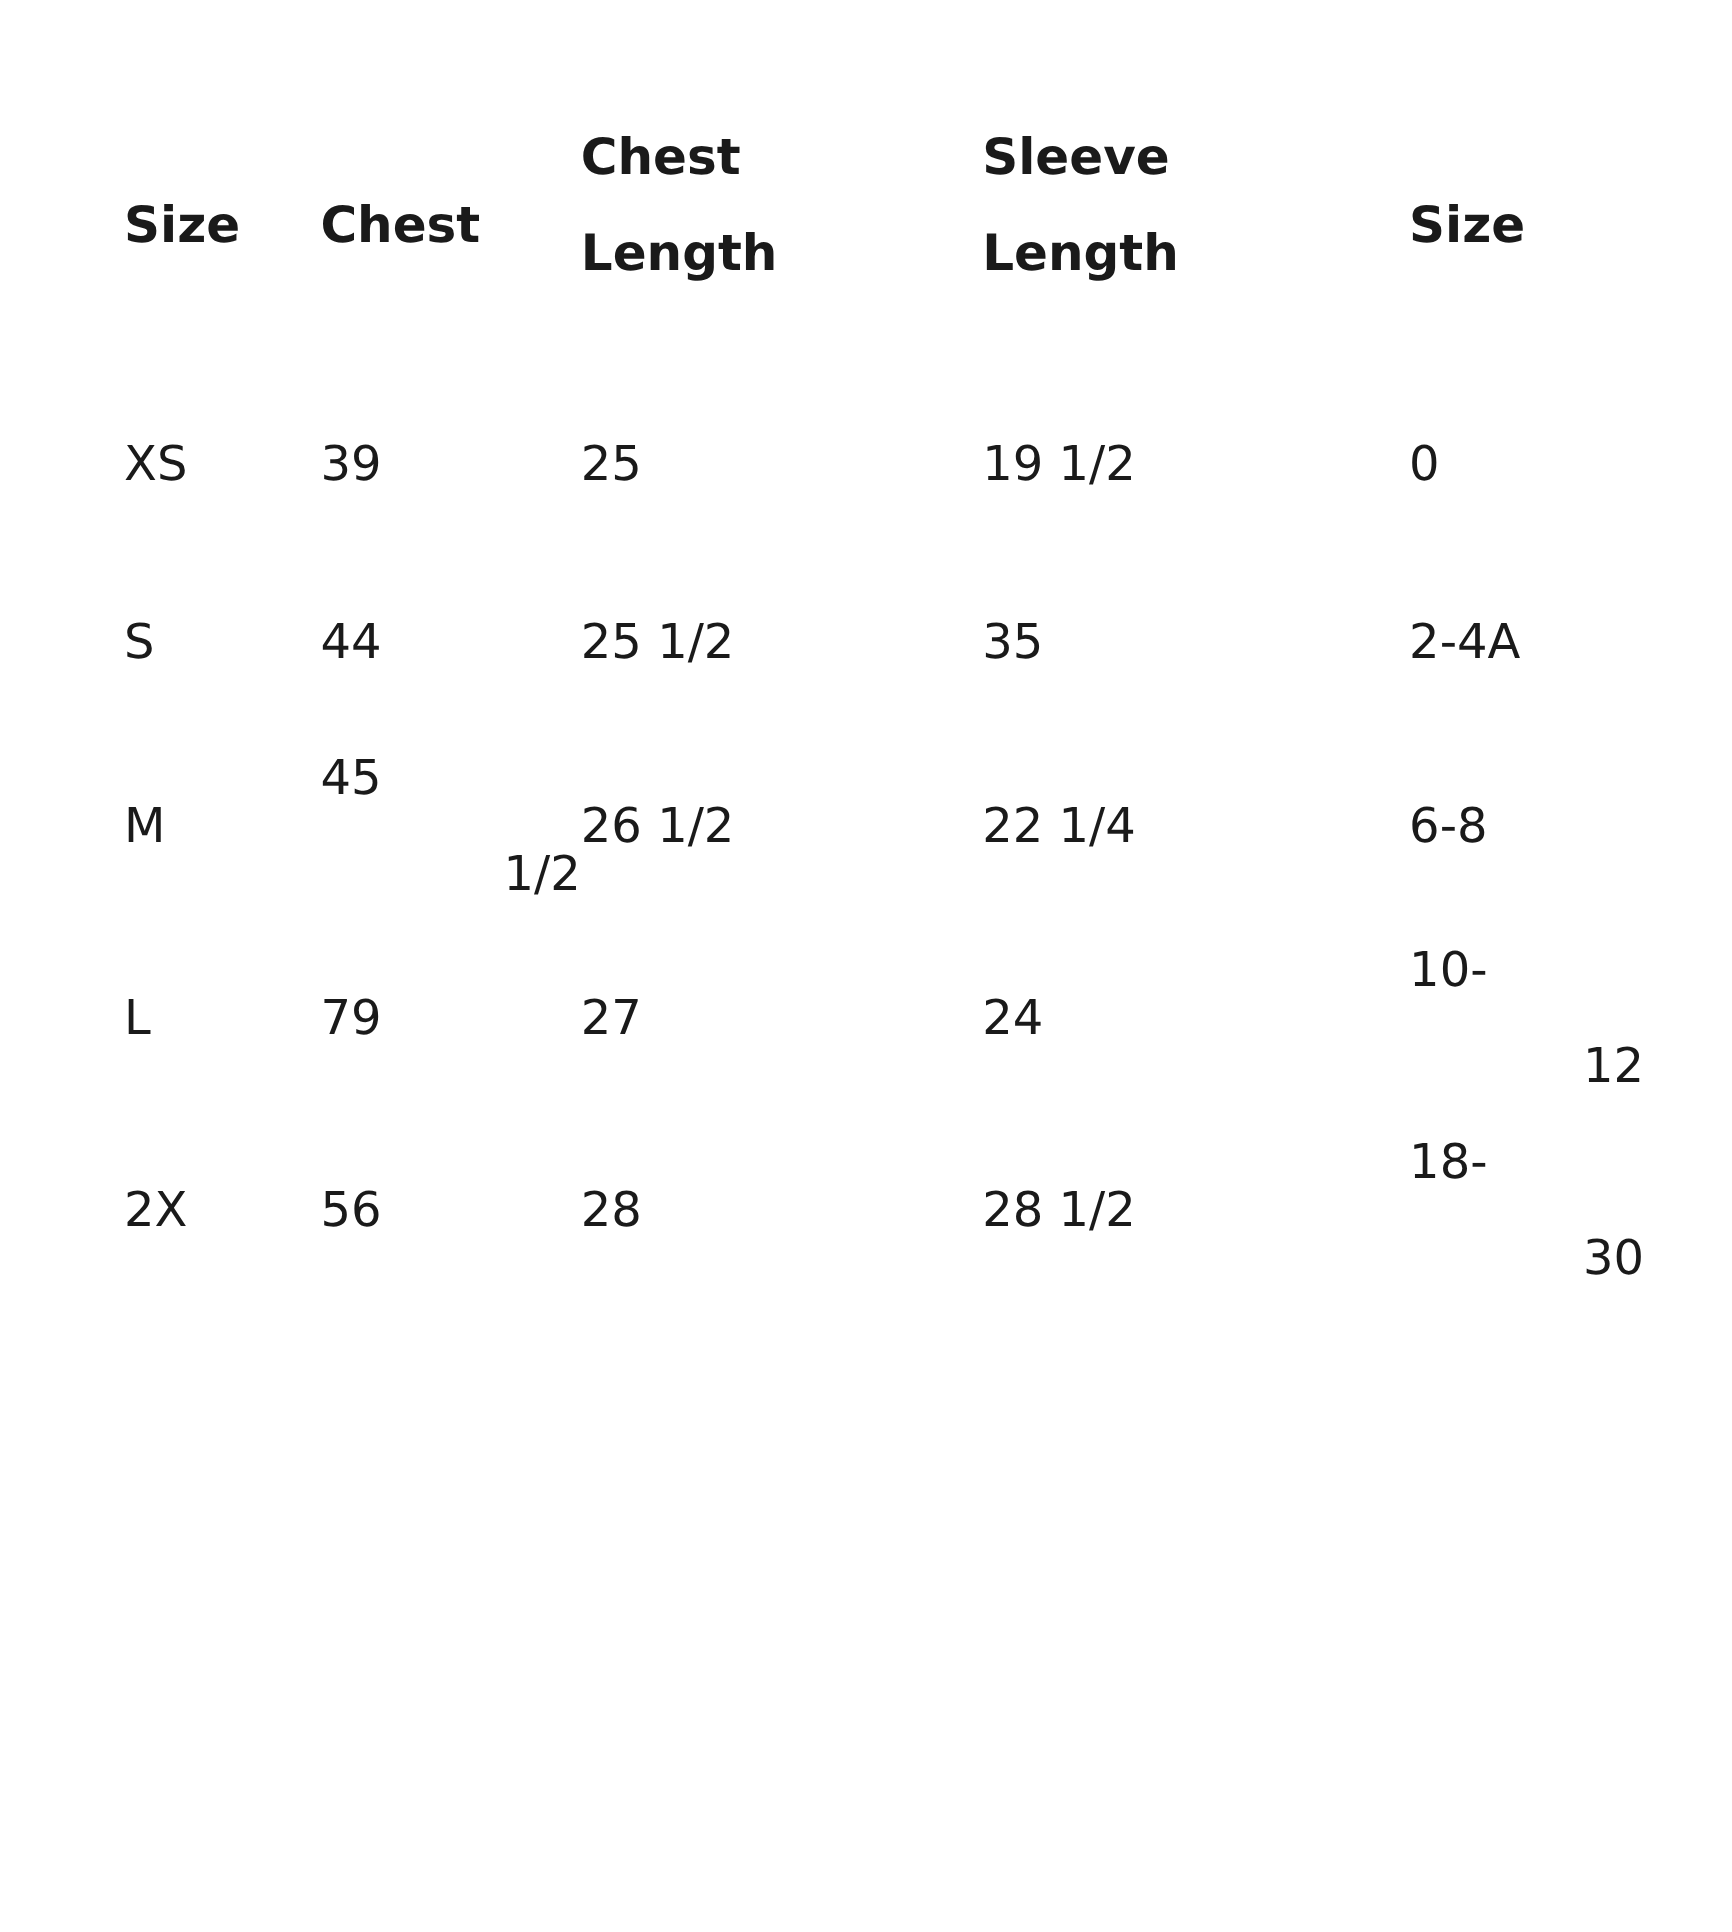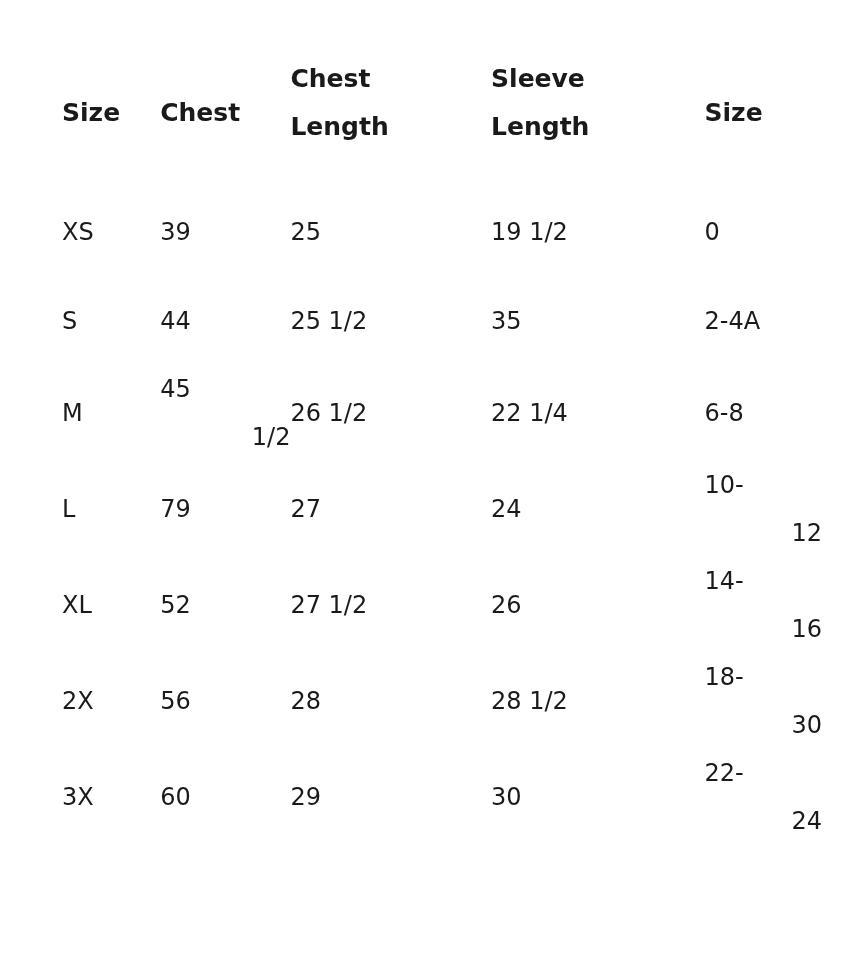--- a/index.html
+++ b/index.html
@@ -161,67 +161,35 @@
         </td>
         <td>
           <span class="brk1">24</span>
         </td>
         <td>
           <span class="brk1">10-</span>
           <span class="brk2">12</span>
         </td>
       </tr>
 
-      <tr>
-        <td class="size-cell">XL</td>
-        <td>
-          <span class="brk1">52</span>
-        </td>
-        <td>
-          <span class="brk1">27 1/2</span>
-        </td>
-        <td>
-          <span class="brk1">26</span>
-        </td>
-        <td>
-          <span class="brk1">14-</span>
-          <span class="brk2">16</span>
-        </td>
-      </tr>
 
       <tr>
         <td class="size-cell">2X</td>
         <td>
           <span class="brk1">56</span>
         </td>
         <td>
           <span class="brk1">28</span>
         </td>
         <td>
           <span class="brk1">28 1/2</span>
         </td>
         <td>
           <span class="brk1">18-</span>
           <span class="brk2">30</span>
         </td>
       </tr>
 
-      <tr>
-        <td class="size-cell">3X</td>
-        <td>
-          <span class="brk1">60</span>
-        </td>
-        <td>
-          <span class="brk1">29</span>
-        </td>
-        <td>
-          <span class="brk1">30</span>
-        </td>
-        <td>
-          <span class="brk1">22-</span>
-          <span class="brk2">24</span>
-        </td>
-      </tr>
 
     </tbody>
   </table>
 
 </div>
 
 </body></html>

